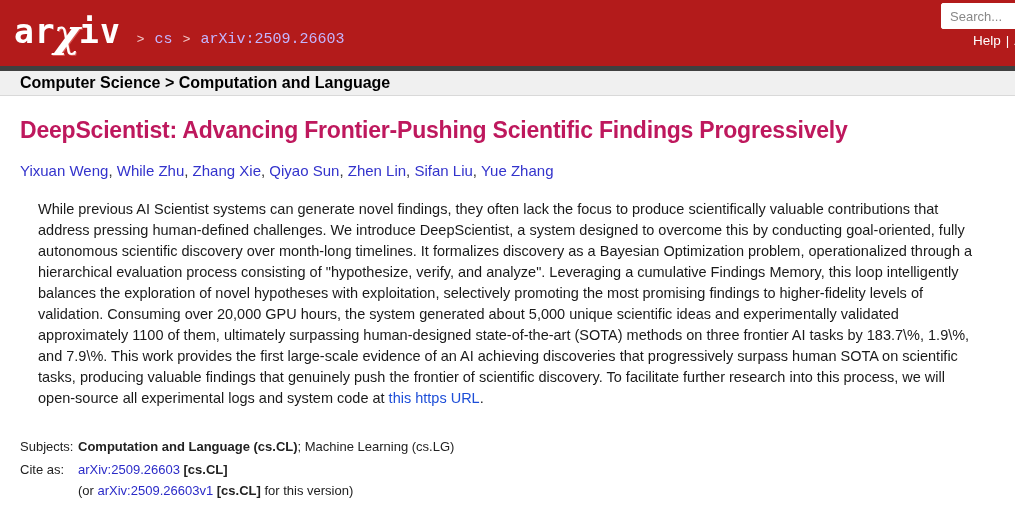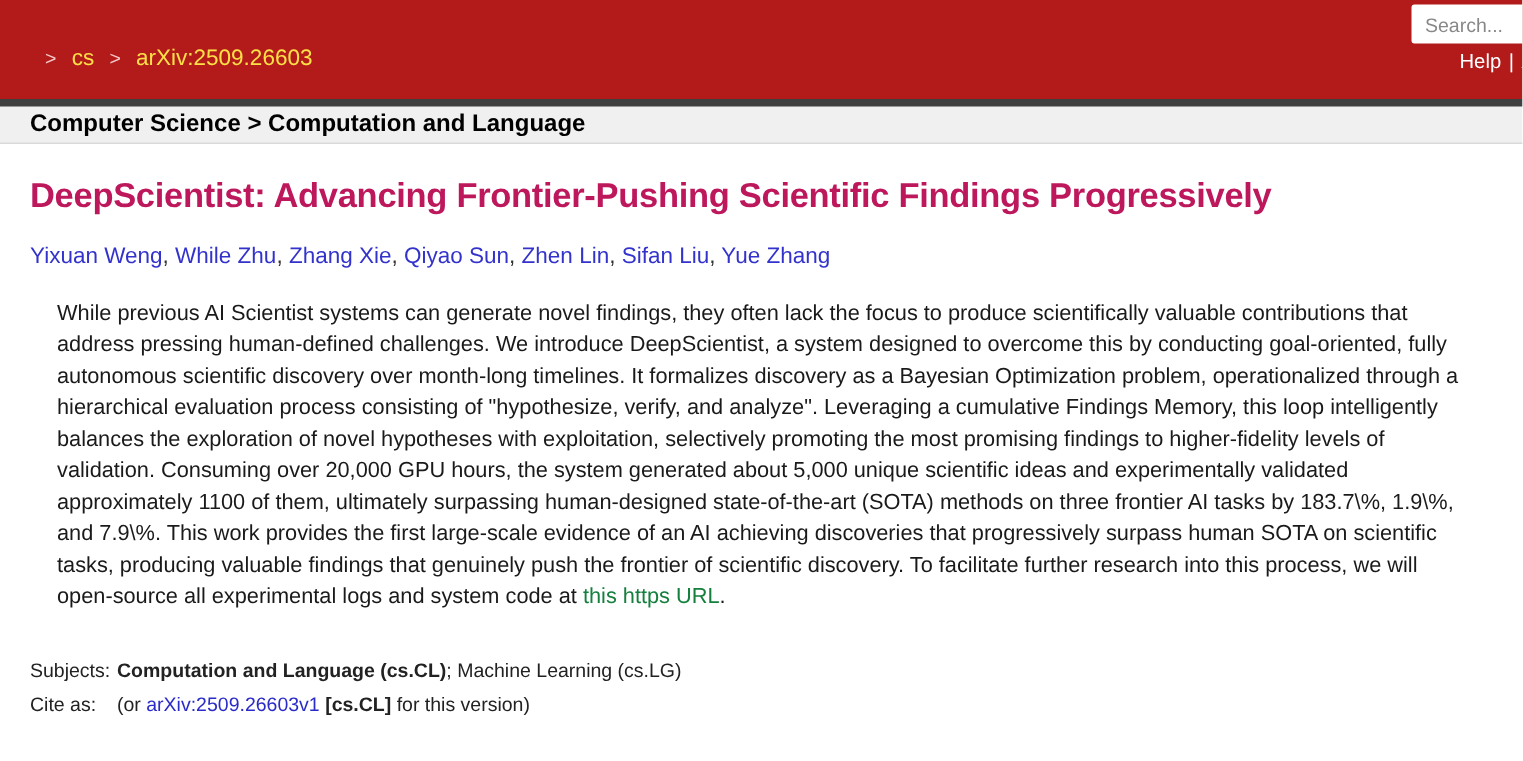--- a/index.html
+++ b/index.html
@@ -14,21 +14,21 @@
 
   
   .header{position:relative;height:66px;background:var(--red);overflow:hidden;}
   .header-left{display:flex;align-items:center;height:100%;padding-left:14px;}
   .logo{color:#fff;font-family:"DejaVu Sans Mono","Liberation Mono",monospace;
     font-weight:bold;font-size:33px;letter-spacing:1px;line-height:1;}
   .logo .chi{font-family:"DejaVu Serif",serif;font-style:italic;font-size:40px;
     vertical-align:-4px;margin:0 -2px;text-shadow:1px 1px 0 #d9534f;}
   .crumbs{color:#fff;font-size:15px;margin-left:10px;margin-top:10px;}
   .crumbs .sep{color:#f3c9c9;margin:0 6px;font-size:13px;}
-  .crumbs a{color:#fde047;}
+  .crumbs a{color:#c4b5fd;font-family:Liberation Mono, monospace;}
   .search-wrap{position:absolute;top:3px;left:941px;width:140px;}
   .search-input{width:140px;height:26px;border:1px solid #fff;border-radius:2px;
     padding:0 8px;font-size:13px;color:#555;background:#fff;outline:none;
     font-family:"Liberation Sans",sans-serif;}
   .search-input::placeholder{color:#888;}
   .help-links{position:absolute;top:33px;left:973px;font-size:13.5px;color:#fff;
     white-space:nowrap;}
   .help-links a{color:#fff;}
   .help-links .bar{margin:0 5px;color:#fff;}
 
@@ -40,34 +40,35 @@
 
   
   .content{padding:8px 30px 0 20px;}
   .submitted{font-size:13px;font-style:italic;color:#222;margin-top:4px;}
   .title{font-size:23px;font-weight:bold;color:#be185d;margin-top:13px;
     letter-spacing:-0.2px;}
   .authors{font-size:15px;margin-top:18px;color:#333;}
   .authors a{color:#3333cc;}
   .abstract{margin:20px 0 0 18px;font-size:14.5px;line-height:21px;
     color:#1a1a1a;max-width:948px;}
-  .abstract a{color:#15803d;}
+  .abstract a{color:#1d4ed8;}
 
   
   .meta{margin-top:27px;font-size:13px;line-height:21.5px;}
   .meta-row{display:flex;margin-bottom:1px;}
   .meta-label{width:58px;flex:0 0 58px;color:#222;}
   .meta-value{color:#222;}
   .bold{font-weight:bold;}
 </style>
 </head>
 <body>
 
 <div class="header">
   <div class="header-left">
+    <span class="logo"><span>ar</span><span class="chi">χ</span><span>iv</span></span>
     <span class="crumbs">
       <span class="sep">&gt;</span>
       <a>cs</a>
       <span class="sep">&gt;</span>
       <a>arXiv:2509.26603</a>
     </span>
   </div>
   <div class="search-wrap">
     <input class="search-input" type="text" placeholder="Search..." style="">
   </div>
@@ -91,18 +92,19 @@
   <div class="meta">
     <div class="meta-row">
       <span class="meta-label">Subjects:</span>
       <span class="meta-value">
         <span class="bold">Computation and Language (cs.CL)</span><span>; Machine Learning (cs.LG)</span>
       </span>
     </div>
     <div class="meta-row">
       <span class="meta-label">Cite as:</span>
       <span class="meta-value">
+        <div><a>arXiv:2509.26603</a><span class="bold"> [cs.CL]</span></div>
         <div><span>(or </span><a>arXiv:2509.26603v1</a><span class="bold"> [cs.CL]</span><span> for this version)</span></div>
 
       </span>
     </div>
   </div>
 </div>
 
 </body></html>

